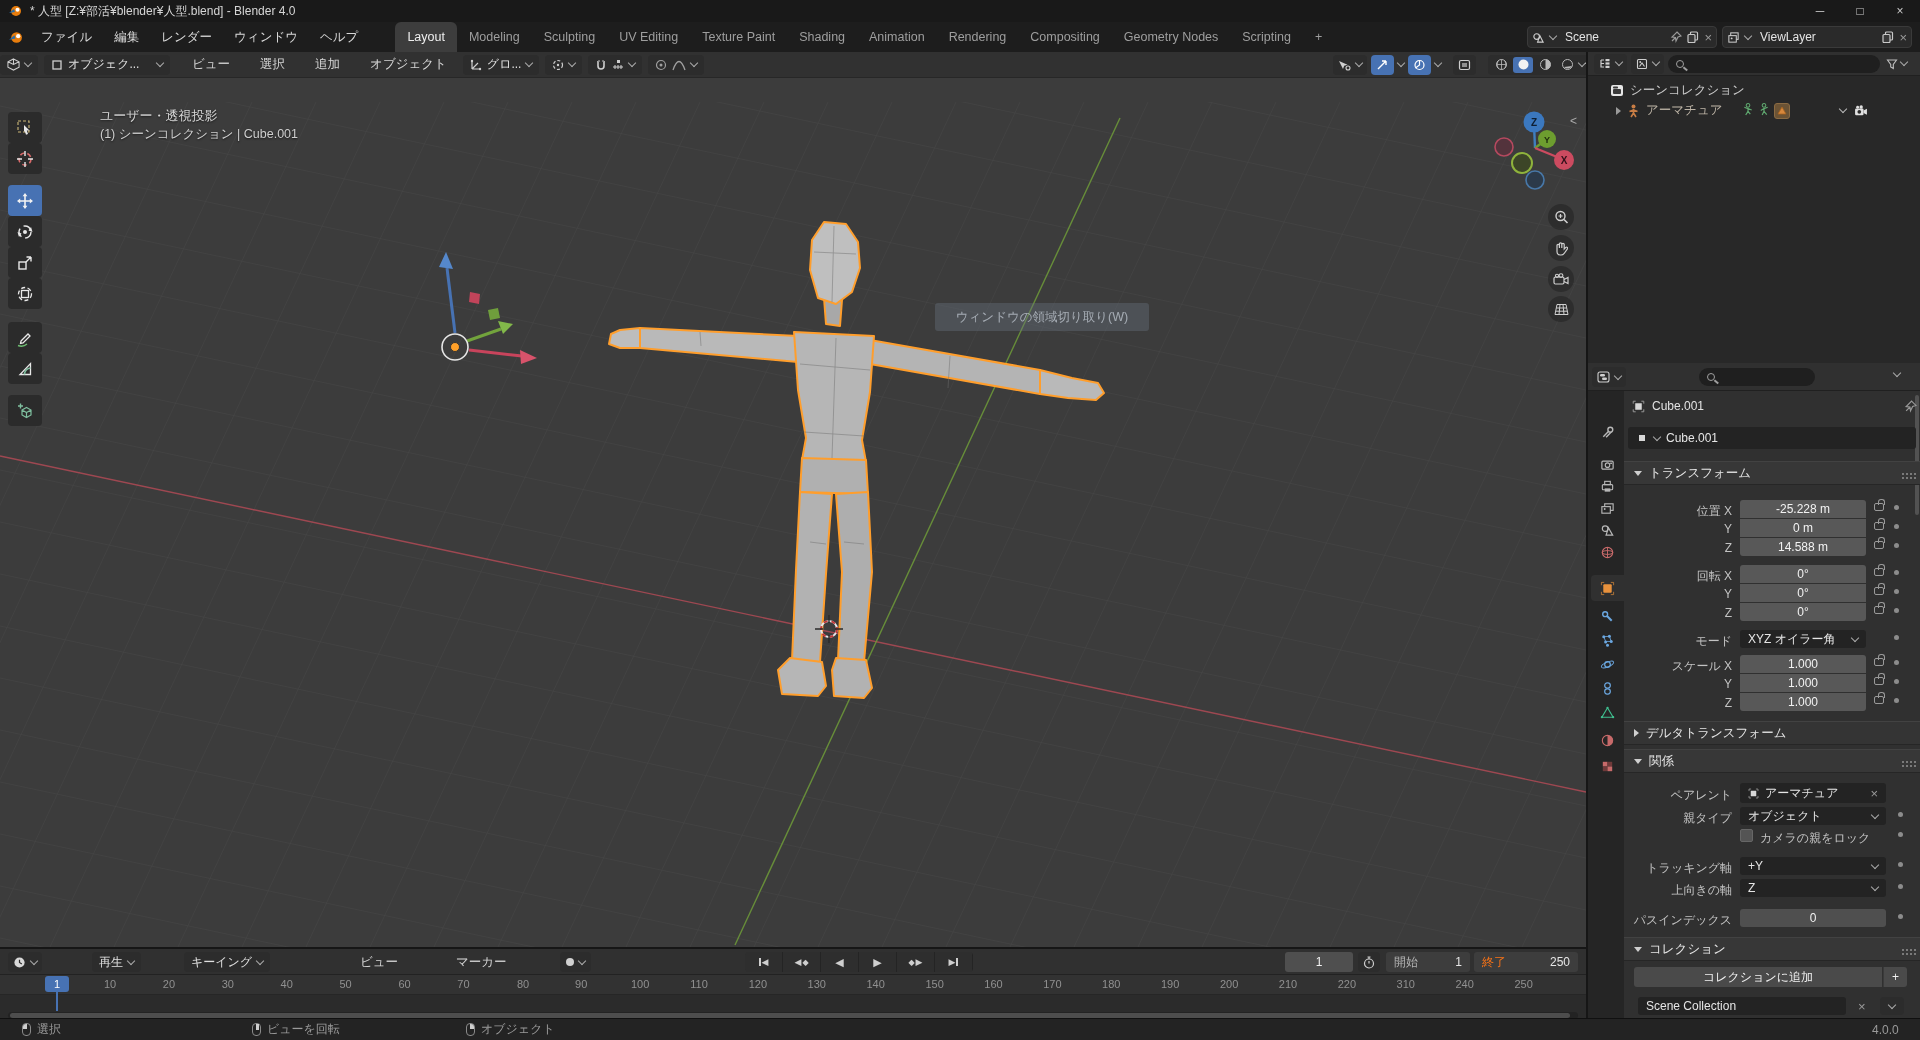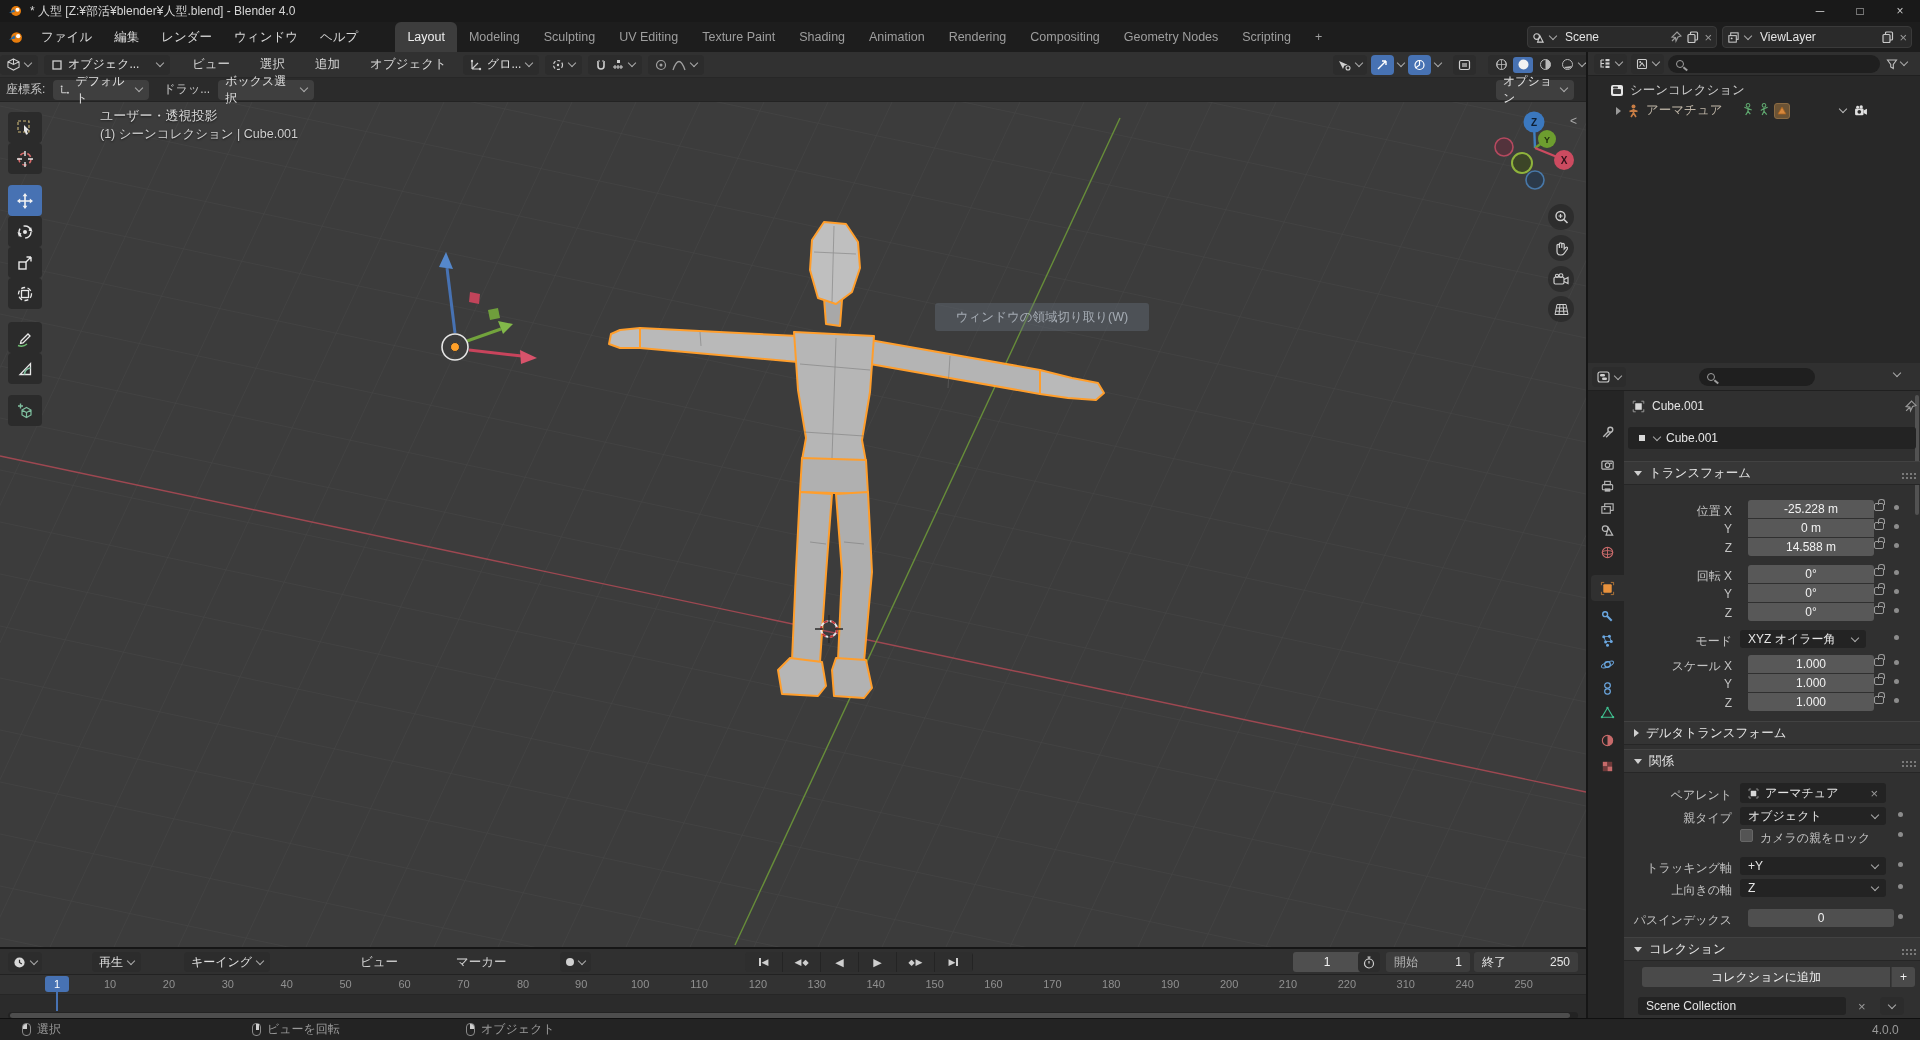--- a/index.html
+++ b/index.html
@@ -17,21 +17,21 @@
   .tab{padding:0 12px;height:30px;display:flex;align-items:center;color:#9e9e9e;font-size:12.5px;border-radius:6px 6px 0 0;}
   .tab.active{background:#3d3d3d;color:#f0f0f0;}
   .pill{background:#2a2a2a;border:1px solid #3a3a3a;border-radius:4px;height:22px;display:flex;align-items:center;padding:0 4px;gap:5px;}
   .chev{width:6px;height:6px;border-right:1.5px solid #ababab;border-bottom:1.5px solid #ababab;transform:rotate(45deg);margin-top:-3px;flex:none;}
   .xglyph{color:#9a9a9a;font-size:13px;}
   
   .chip{background:#3f3f3f;border-radius:4px;height:20px;display:flex;align-items:center;gap:5px;padding:0 7px;color:#e0e0e0;font-size:12px;}
   .chip.dark{background:#2c2c2c;}
   .chip.blue{background:#4772b3;}
   .vmenu{color:#d6d6d6;font-size:12.5px;padding:0 4px;}
-  .field{background:#585858;border-radius:3px;height:18px;display:flex;align-items:center;justify-content:center;color:#f2f2f2;font-size:12px;margin-left:8px;}
+  .field{background:#585858;border-radius:3px;height:18px;display:flex;align-items:center;justify-content:center;color:#f2f2f2;font-size:12px;}
   .dfield{background:#232323;border-radius:3px;height:18px;display:flex;align-items:center;color:#e6e6e6;font-size:12px;padding:0 8px;}
   .label-r{position:absolute;color:#c3c3c3;font-size:12px;text-align:right;}
   .dot{position:absolute;width:5px;height:5px;border-radius:50%;background:#8c8c8c;}
   .lock{position:absolute;width:10px;height:8px;border:1.2px solid #9a9a9a;border-radius:2px;}
   .lock::before{content:"";position:absolute;left:3px;top:-5px;width:5px;height:5px;border:1.2px solid #9a9a9a;border-bottom:none;border-radius:3px 3px 0 0;}
   .caret{width:0;height:0;border-left:4px solid transparent;border-right:4px solid transparent;border-top:5px solid #cfcfcf;display:inline-block;}
   .caret-r{width:0;height:0;border-top:4px solid transparent;border-bottom:4px solid transparent;border-left:5px solid #9a9a9a;display:inline-block;}
   .dragdots{position:absolute;width:2px;height:2px;background:#7a7a7a;box-shadow:4px 0 #7a7a7a,8px 0 #7a7a7a,12px 0 #7a7a7a,0 4px #7a7a7a,4px 4px #7a7a7a,8px 4px #7a7a7a,12px 4px #7a7a7a;}
   .phead{position:absolute;left:0;width:298px;background:#373737;border-top:1px solid #424242;border-bottom:1px solid #262626;height:24px;display:flex;align-items:center;gap:7px;padding:0 10px;color:#e6e6e6;font-size:12.5px;}
   .checkbox{position:absolute;width:13px;height:13px;background:#545454;border:1px solid #666;border-radius:2px;}
@@ -269,41 +269,20 @@
             <svg width="13" height="13" viewBox="0 0 13 13">
                 <circle cx="6.5" cy="6.5" r="5" fill="none" stroke="#b9b9b9" stroke-width="1"></circle>
                 <path d="M3 9 A5 5 0 0 0 11 8" fill="#b9b9b9"></path>
               </svg>
           </div>
           <span class="chev"></span>
         </div>
       </div>
     </div>
 
-    <div id="vph2" class="abs">
-      <span style="color:#c6c6c6;">座標系:</span>
-      <div class="chip" style="width:96px;">
-        <svg width="11" height="11" viewBox="0 0 12 12">
-            <path d="M2 10 V4 M2 10 H8" stroke="#cfcfcf" stroke-width="1.2" fill="none"></path>
-            <circle cx="2" cy="2.5" r="1.2" fill="#cfcfcf"></circle>
-            <circle cx="9.5" cy="10" r="1.2" fill="#cfcfcf"></circle>
-          </svg>
-        <span>デフォルト</span>
-        <span class="chev" style="margin-left:auto"></span>
-      </div>
-      <span style="color:#c6c6c6;margin-left:6px;">ドラッ...</span>
-      <div class="chip" style="width:96px;">
-        <span>ボックス選択</span>
-        <span class="chev" style="margin-left:auto"></span>
-      </div>
-      <div class="chip" style="position:absolute;left:1496px;width:78px;">
-        <span>オプション</span>
-        <span class="chev" style="margin-left:auto"></span>
-      </div>
-    </div>
 
     <svg id="scene-svg" class="abs" width="1586" height="845" viewBox="0 0 1586 845">
       <g id="grid">
           <line x1="0" y1="-360" x2="1586" y2="-24"></line>
           <line x1="0" y1="-308" x2="1586" y2="28"></line>
           <line x1="0" y1="-256" x2="1586" y2="80"></line>
           <line x1="0" y1="-204" x2="1586" y2="132"></line>
           <line x1="0" y1="-152" x2="1586" y2="184"></line>
           <line x1="0" y1="-100" x2="1586" y2="236"></line>
           <line x1="0" y1="-48" x2="1586" y2="288"></line>
@@ -928,21 +907,21 @@
         <svg width="12" height="13" viewBox="0 0 12 13">
             <circle cx="6" cy="7.5" r="4.5" fill="none" stroke="#cfcfcf" stroke-width="1.2"></circle>
             <path d="M6 5 V7.5 M4.5 1 h3 M6 1 V3" stroke="#cfcfcf" stroke-width="1.2"></path>
           </svg>
       </div>
       <div class="dfield" style="position:absolute;left:1386px;top:3px;width:84px;height:20px;background:#3d3d3d;gap:8px;">
         <span style="color:#b5b5b5;">開始</span>
           <span style="margin-left:auto;">1</span>
       </div>
       <div class="dfield" style="position:absolute;left:1474px;top:3px;width:104px;height:20px;background:#3d3d3d;gap:8px;">
-        <span style="color:#e5e5e5;">終了</span>
+        <span style="color:#f97316;">終了</span>
           <span style="margin-left:auto;">250</span>
       </div>
     </div>
 
     <div id="ruler">
         <span class="tick" style="left: 95px;">10</span>
         <span class="tick" style="left: 153.9px;">20</span>
         <span class="tick" style="left: 212.8px;">30</span>
         <span class="tick" style="left: 271.7px;">40</span>
         <span class="tick" style="left: 330.6px;">50</span>

